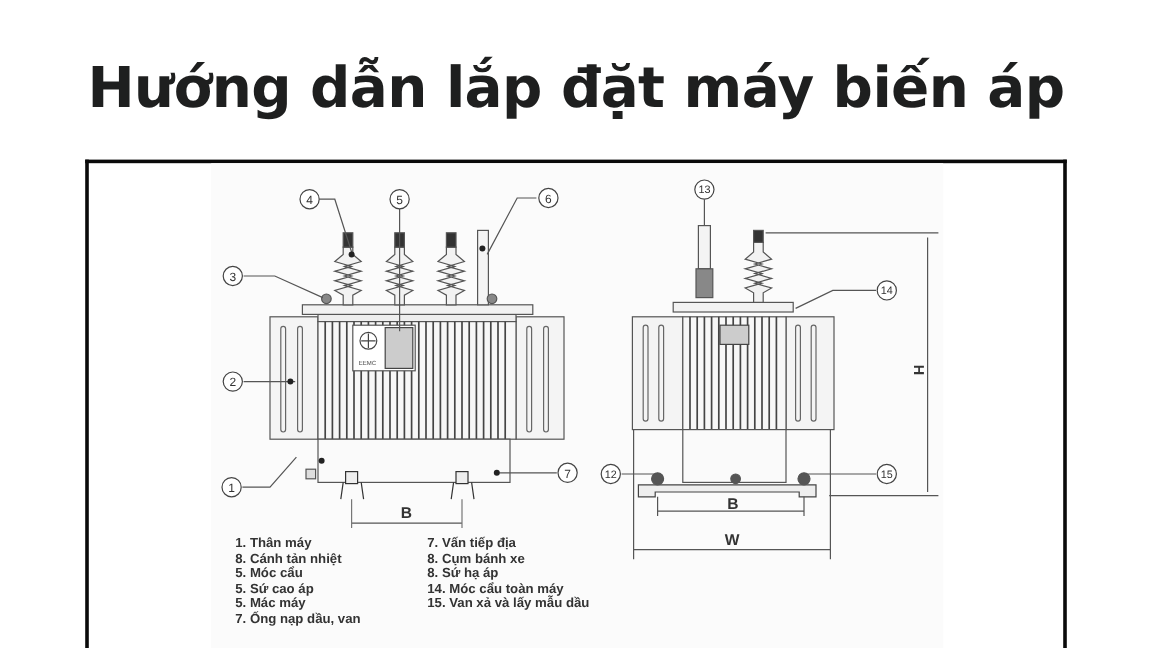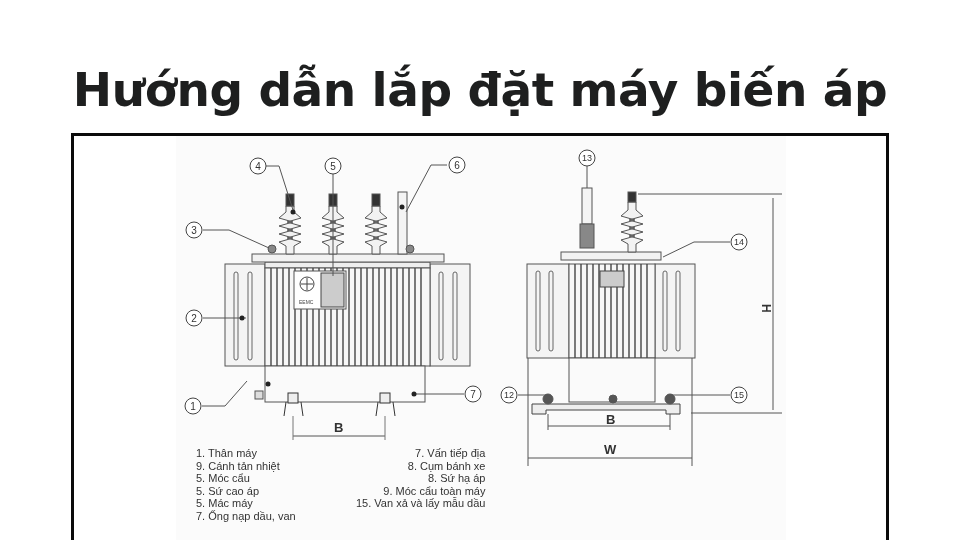--- a/index.html
+++ b/index.html
@@ -6,37 +6,36 @@
   body {
     width: 960px; height: 540px; overflow: hidden;
     background: #ffffff; position: relative;
     font-family: "DejaVu Sans", sans-serif;
   }
   .page-title {
     position: absolute; left: 0; top: 46px; width: 960px;
     text-align: center; font-size: 47px; font-weight: 700;
     color: #1e1f1f; letter-spacing: -0.5px;
     font-family: "DejaVu Sans", sans-serif;
-    margin-top: 16px;
   }
   .frame {
     position: absolute; left: 71px; top: 133px; width: 812px; height: 420px;
     border: 3px solid #0a0a0a; border-bottom: none; background: #ffffff;
   }
   .diagram-area {
     position: absolute; left: 102px; top: 0; width: 610px; height: 420px;
     background: #fbfbfb;
   }
   .diagram-svg { position: absolute; left: 0; top: 0; }
   .legend {
     position: absolute; font-family: "Liberation Sans", sans-serif;
-    font-size: 11px; color: #333; line-height: 12.5px;
+    font-size: 11px; color: #333; line-height: 12.5px; font-weight: bold;
   }
   .legend-col-left { left: 20px; top: 311px; }
-  .legend-col-right { left: 180px; top: 311px; text-align: right; }
+  .legend-col-right { left: 180px; top: 311px; }
   .legend-item { white-space: nowrap; }
 </style>
 </head>
 <body>
 
 <div class="page-title">Hướng dẫn lắp đặt máy biến áp</div>
 
 <div class="frame">
   <div class="diagram-area">
     <svg class="diagram-svg" width="610" height="420" viewBox="0 0 610 420" fill="none" stroke="#555" stroke-width="1">
@@ -228,27 +227,27 @@
           <text x="411" y="25">13</text>
           <text x="563" y="109">14</text>
           <text x="333" y="262">12</text>
           <text x="563" y="262">15</text>
         </g>
       </g>
     </svg>
 
     <div class="legend legend-col-left">
       <div class="legend-item">1. Thân máy</div>
-      <div class="legend-item">9. Cánh tản nhiệt</div>
+      <div class="legend-item">8. Cánh tản nhiệt</div>
       <div class="legend-item">5. Móc cẩu</div>
       <div class="legend-item">5. Sứ cao áp</div>
       <div class="legend-item">5. Mác máy</div>
       <div class="legend-item">7. Ống nạp dầu, van</div>
     </div>
     <div class="legend legend-col-right">
       <div class="legend-item">7. Vấn tiếp địa</div>
       <div class="legend-item">8. Cụm bánh xe</div>
       <div class="legend-item">8. Sứ hạ áp</div>
-      <div class="legend-item">9. Móc cẩu toàn máy</div>
+      <div class="legend-item">14. Móc cẩu toàn máy</div>
       <div class="legend-item">15. Van xả và lấy mẫu dầu</div>
     </div>
   </div>
 </div>
 
 </body></html>

